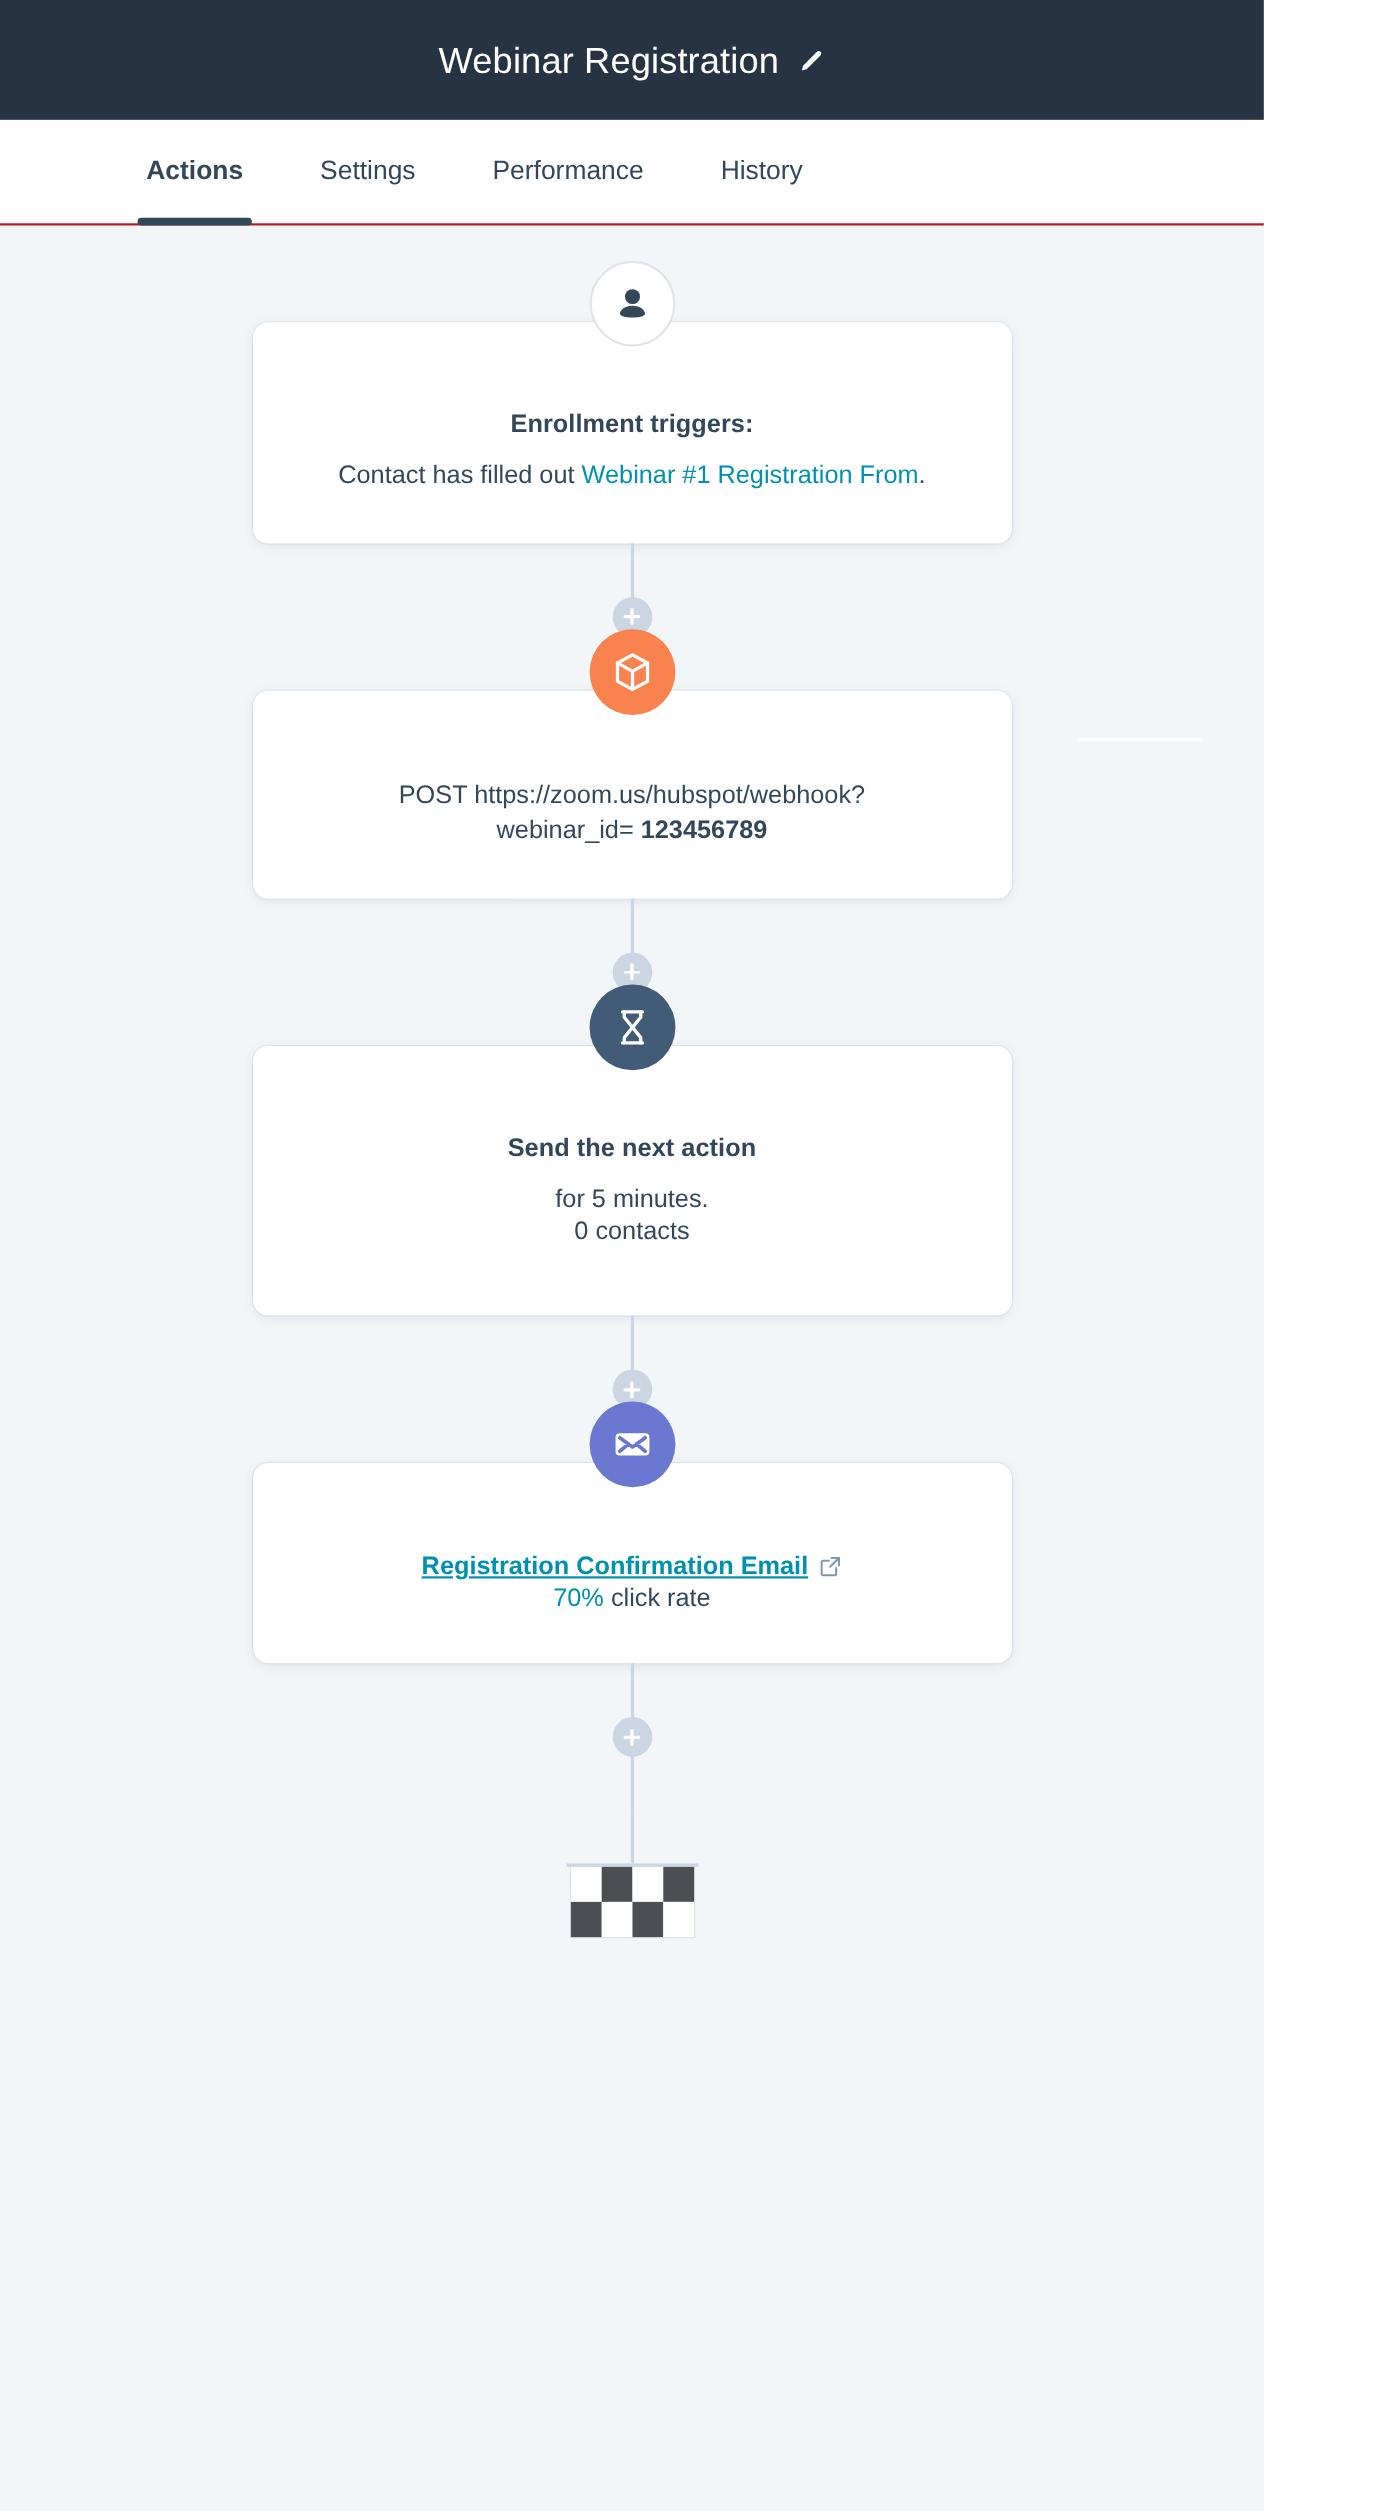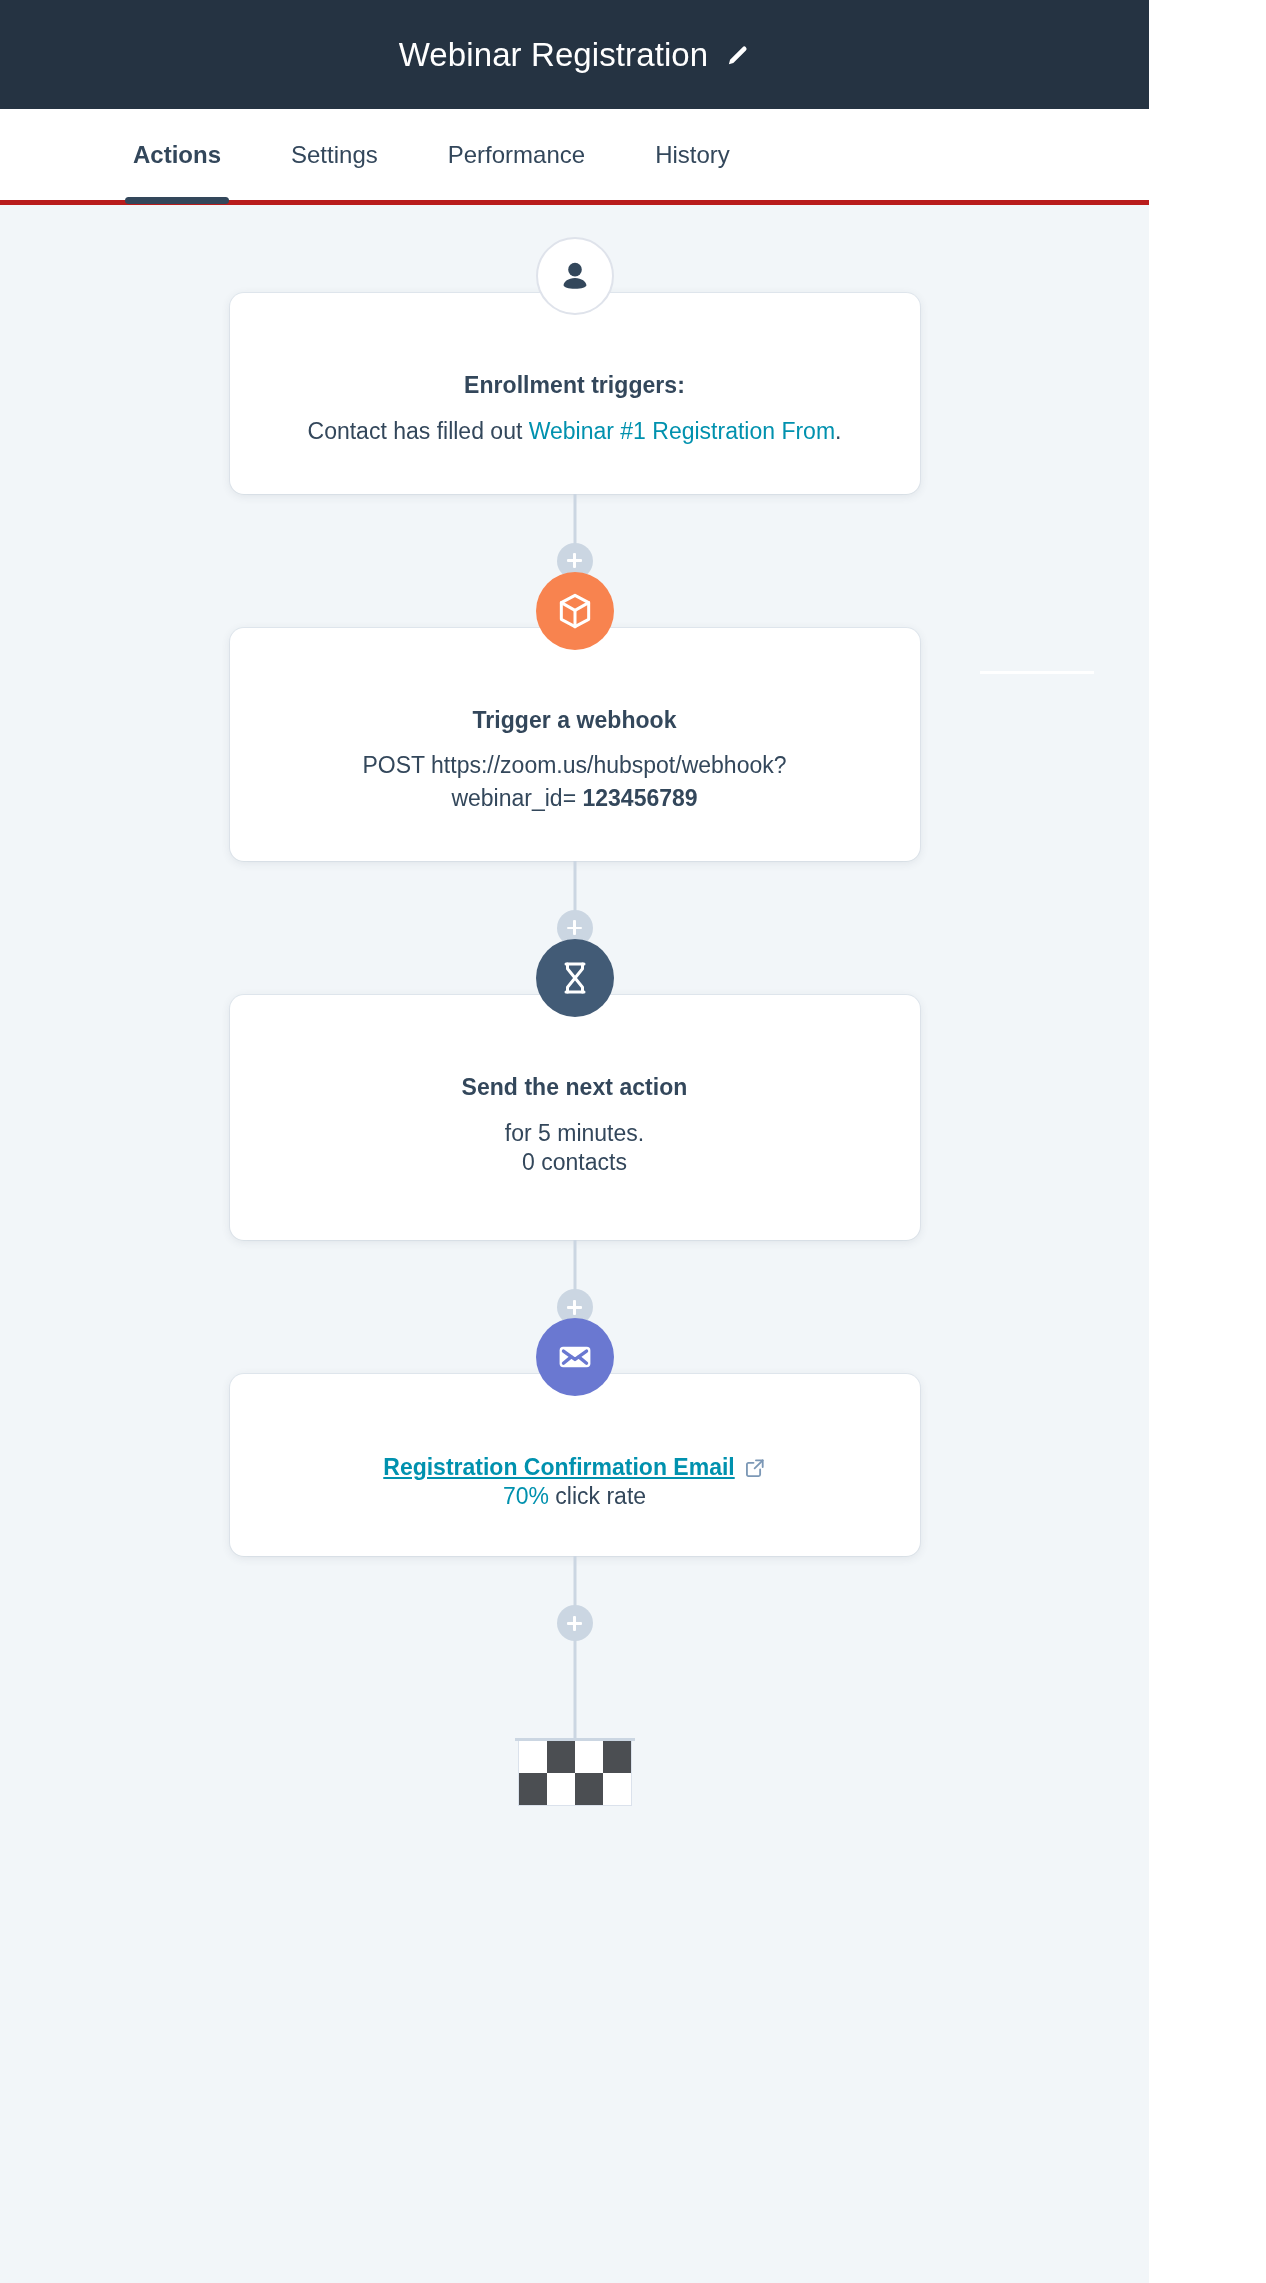--- a/index.html
+++ b/index.html
@@ -42,21 +42,21 @@
   }
 
   
   .tabbar {
     height:96px;
     background:#ffffff;
     position:relative;
     display:flex;
     align-items:center;
     padding-left:133px;
-    border-bottom:5px solid #b91c1c;
+    border-bottom:2px solid #b91c1c;
   }
   .tab {
     position:relative;
     height:96px;
     display:flex;
     align-items:center;
     color:#33475b;
     font-size:24px;
     cursor:pointer;
     margin-right:70px;
@@ -280,21 +280,20 @@
 
     <div class="node">
       <div class="card">
         <div class="node-icon" style="background:#f8834f">
           <svg width="40" height="40" viewBox="0 0 24 24" fill="none" stroke="#ffffff" stroke-width="1.8" stroke-linejoin="round" stroke-linecap="round">
             <path d="M12 2.6 20.2 7v10L12 21.4 3.8 17V7L12 2.6z"></path>
             <path d="M3.8 7 12 11.6 20.2 7"></path>
             <path d="M12 11.6v9.8"></path>
           </svg>
         </div>
-        <div class="card-title">Trigger a webhook</div>
         <div class="card-body">
           <span>POST https://zoom.us/hubspot/webhook?</span><br>
           <span>webinar_id=</span>
           <span class="strong">123456789</span>
         </div>
       </div>
     </div>
 
     <div class="conn" style="--h:134px">
       <div class="line"></div>

